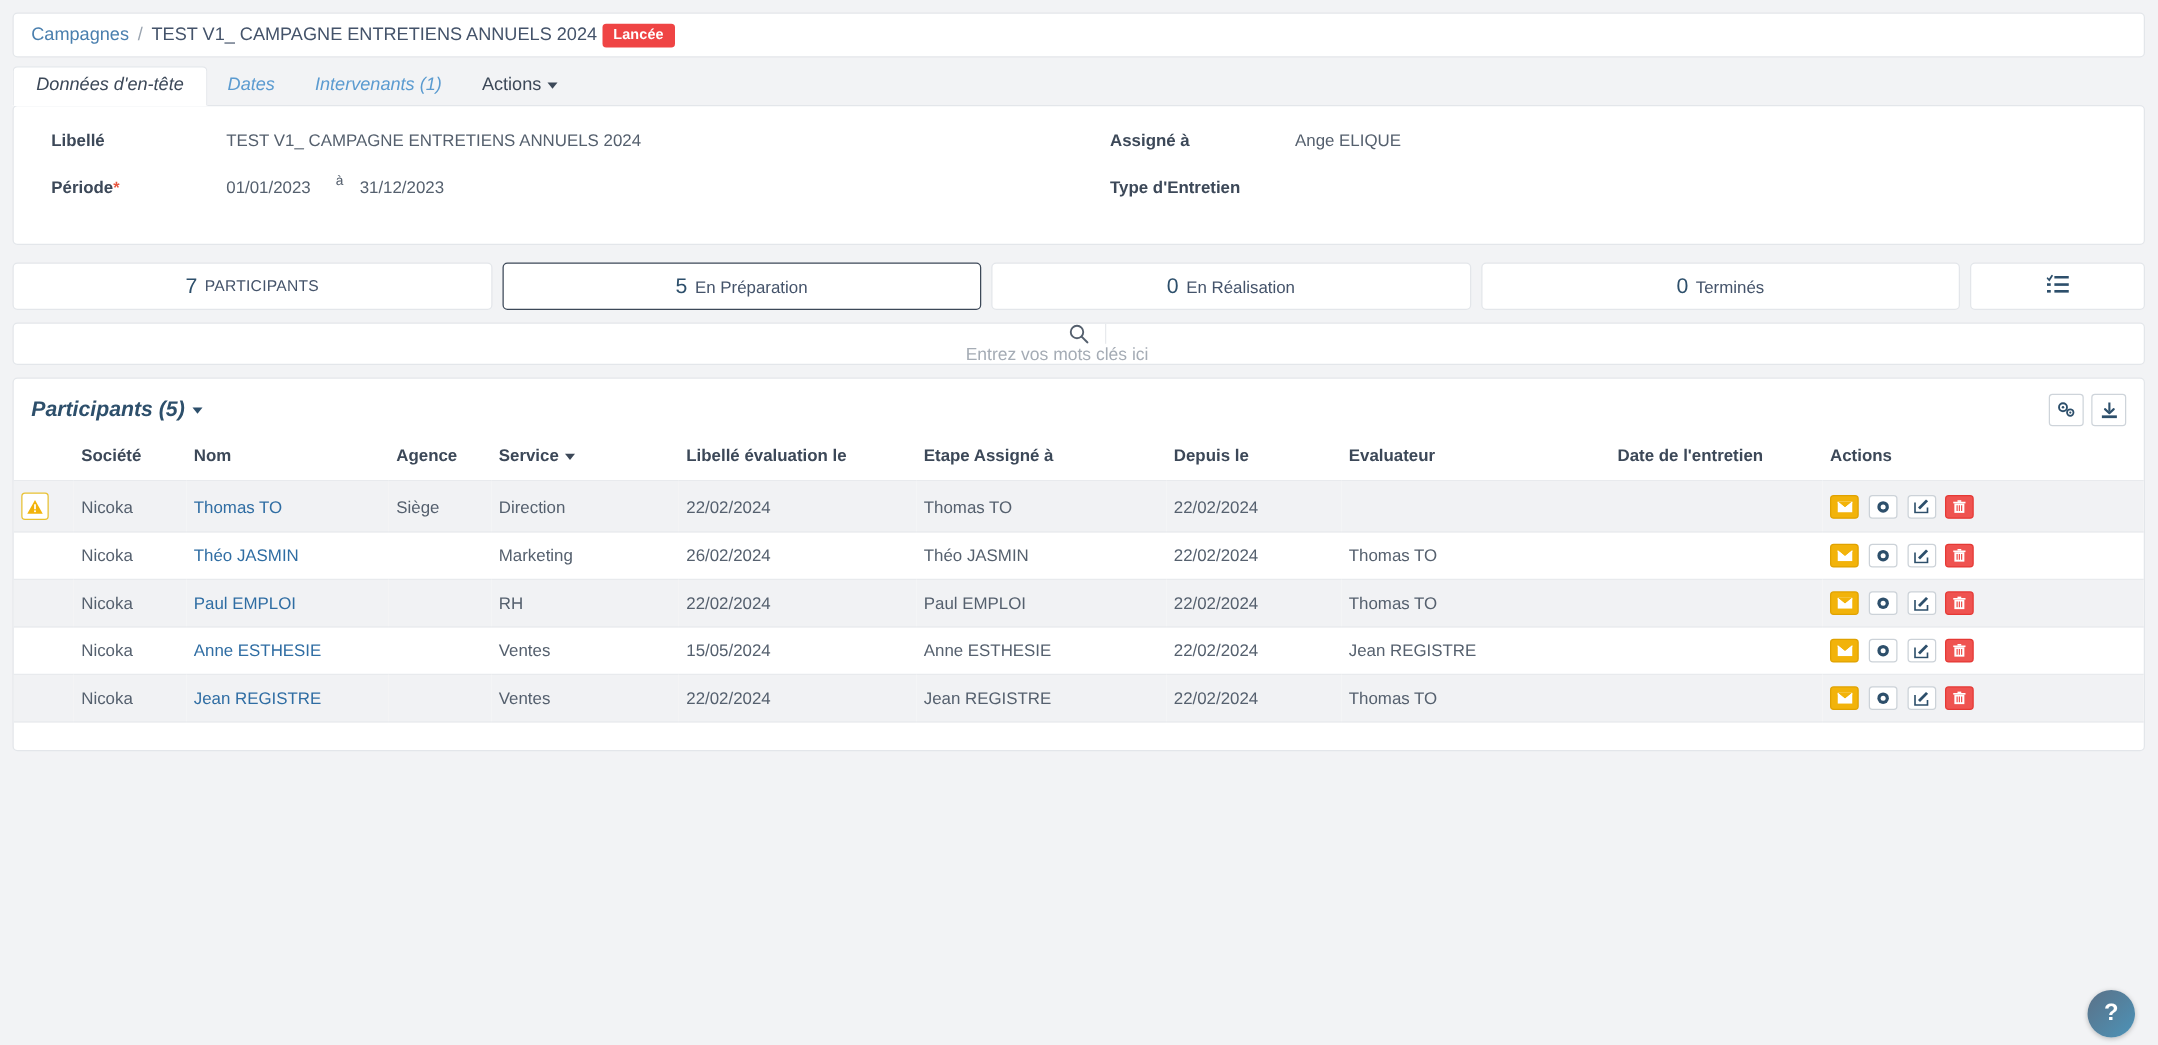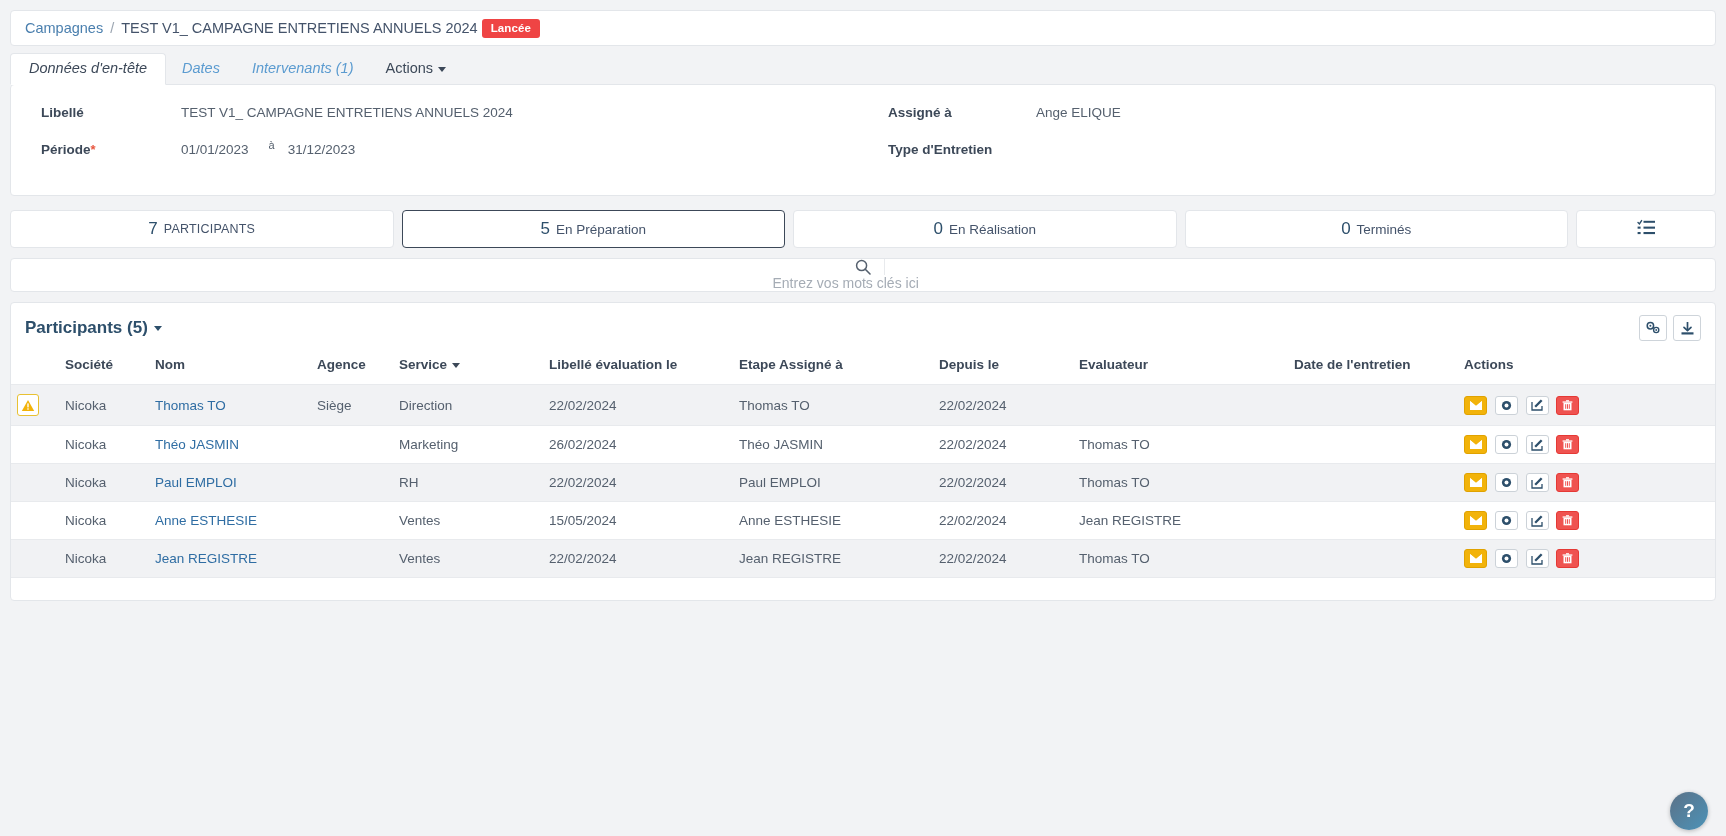--- a/index.html
+++ b/index.html
@@ -188,20 +188,21 @@
   .list-head {
     display: flex;
     align-items: center;
     padding: 12px 14px 10px 14px;
   }
   .list-title {
     font-size: 17px;
     font-weight: bold;
     color: #2d4f6b;
     cursor: pointer;
+    font-style: italic;
   }
   .caret-blue {
     display: inline-block;
     margin-left: 6px;
     width: 0; height: 0;
     border-left: 4px solid transparent;
     border-right: 4px solid transparent;
     border-top: 5px solid #2d4f6b;
     vertical-align: middle;
   }

